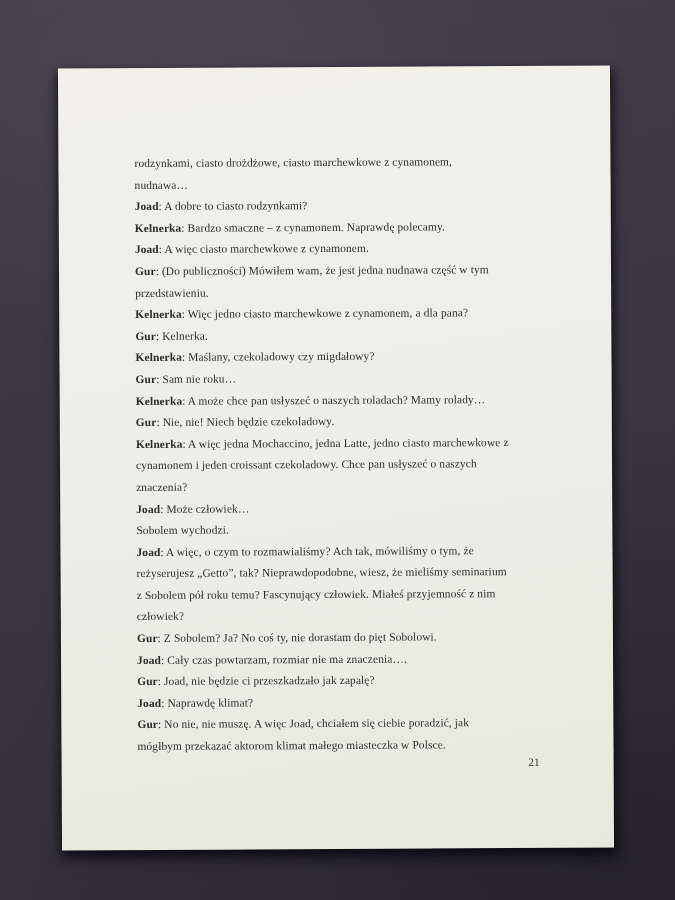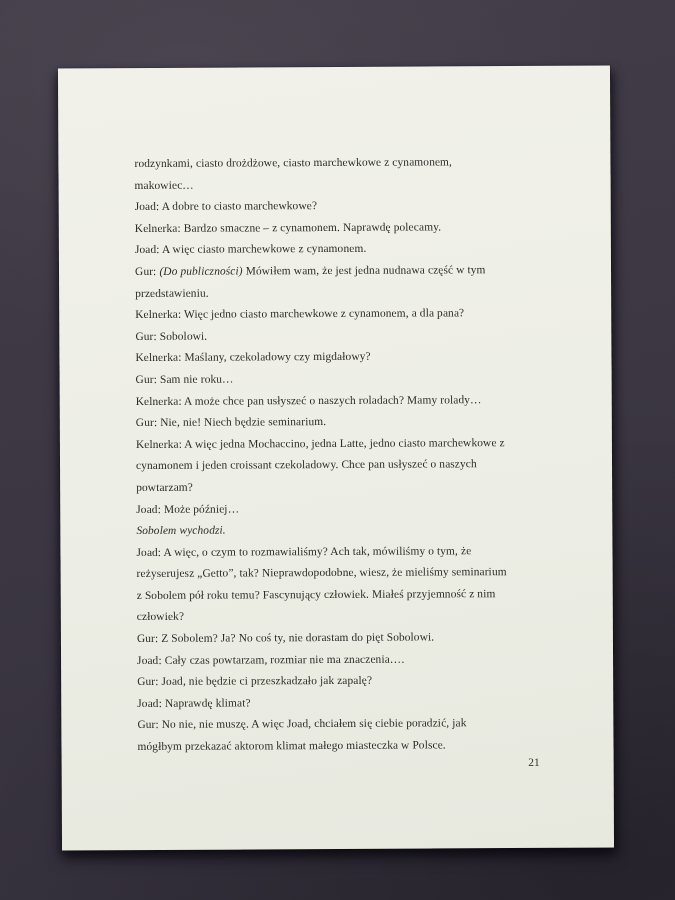--- a/index.html
+++ b/index.html
@@ -27,52 +27,52 @@
       0 0 0 1px rgba(0,0,0,0.10);
     transform:rotate(-0.3deg);
   }
   .text-block {
     position:absolute; left:76px; top:85px; width:412px;
     font-size:11.4px; line-height:21.6px;
     letter-spacing:0.12px;
     color:#2d2b28;
   }
   .line { height:21.6px; white-space:nowrap; }
-  .speaker { font-weight:normal; }
-  .stage { font-style:italic; }
+  .speaker { font-weight:bold; }
+  .stage { }
   .pagenum {
     position:absolute; left:76px; top:690px; width:402px;
     text-align:right;
     font-size:11.4px; color:#36342f;
   }
 </style>
 </head>
 <body>
 
 <div class="backdrop"></div>
 
 <div class="sheet">
   <div class="text-block">
       <div class="line"><span>rodzynkami, ciasto drożdżowe, ciasto marchewkowe z cynamonem,</span></div>
-      <div class="line"><span>makowiec…</span></div>
-      <div class="line"><span class="speaker">Joad</span><span>: A dobre to ciasto marchewkowe?</span></div>
+      <div class="line"><span>nudnawa…</span></div>
+      <div class="line"><span class="speaker">Joad</span><span>: A dobre to ciasto rodzynkami?</span></div>
       <div class="line"><span class="speaker">Kelnerka</span><span>: Bardzo smaczne – z cynamonem. Naprawdę polecamy.</span></div>
       <div class="line"><span class="speaker">Joad</span><span>: A więc ciasto marchewkowe z cynamonem.</span></div>
       <div class="line"><span class="speaker">Gur</span><span>: </span><span class="stage">(Do publiczności)</span><span> Mówiłem wam, że jest jedna nudnawa część w tym</span></div>
       <div class="line"><span>przedstawieniu.</span></div>
       <div class="line"><span class="speaker">Kelnerka</span><span>: Więc jedno ciasto marchewkowe z cynamonem, a dla pana?</span></div>
-      <div class="line"><span class="speaker">Gur</span><span>: Sobolowi.</span></div>
+      <div class="line"><span class="speaker">Gur</span><span>: Kelnerka.</span></div>
       <div class="line"><span class="speaker">Kelnerka</span><span>: Maślany, czekoladowy czy migdałowy?</span></div>
       <div class="line"><span class="speaker">Gur</span><span>: Sam nie roku…</span></div>
       <div class="line"><span class="speaker">Kelnerka</span><span>: A może chce pan usłyszeć o naszych roladach? Mamy rolady…</span></div>
-      <div class="line"><span class="speaker">Gur</span><span>: Nie, nie! Niech będzie seminarium.</span></div>
+      <div class="line"><span class="speaker">Gur</span><span>: Nie, nie! Niech będzie czekoladowy.</span></div>
       <div class="line"><span class="speaker">Kelnerka</span><span>: A więc jedna Mochaccino, jedna Latte, jedno ciasto marchewkowe z</span></div>
       <div class="line"><span>cynamonem i jeden croissant czekoladowy. Chce pan usłyszeć o naszych</span></div>
-      <div class="line"><span>powtarzam?</span></div>
-      <div class="line"><span class="speaker">Joad</span><span>: Może później…</span></div>
+      <div class="line"><span>znaczenia?</span></div>
+      <div class="line"><span class="speaker">Joad</span><span>: Może człowiek…</span></div>
       <div class="line"><span class="stage">Sobolem wychodzi.</span></div>
       <div class="line"><span class="speaker">Joad</span><span>: A więc, o czym to rozmawialiśmy? Ach tak, mówiliśmy o tym, że</span></div>
       <div class="line"><span>reżyserujesz „Getto”, tak? Nieprawdopodobne, wiesz, że mieliśmy seminarium</span></div>
       <div class="line"><span>z Sobolem pół roku temu? Fascynujący człowiek. Miałeś przyjemność z nim</span></div>
       <div class="line"><span>człowiek?</span></div>
       <div class="line"><span class="speaker">Gur</span><span>: Z Sobolem? Ja? No coś ty, nie dorastam do pięt Sobolowi.</span></div>
       <div class="line"><span class="speaker">Joad</span><span>: Cały czas powtarzam, rozmiar nie ma znaczenia….</span></div>
       <div class="line"><span class="speaker">Gur</span><span>: Joad, nie będzie ci przeszkadzało jak zapalę?</span></div>
       <div class="line"><span class="speaker">Joad</span><span>: Naprawdę klimat?</span></div>
       <div class="line"><span class="speaker">Gur</span><span>: No nie, nie muszę. A więc Joad, chciałem się ciebie poradzić, jak</span></div>

